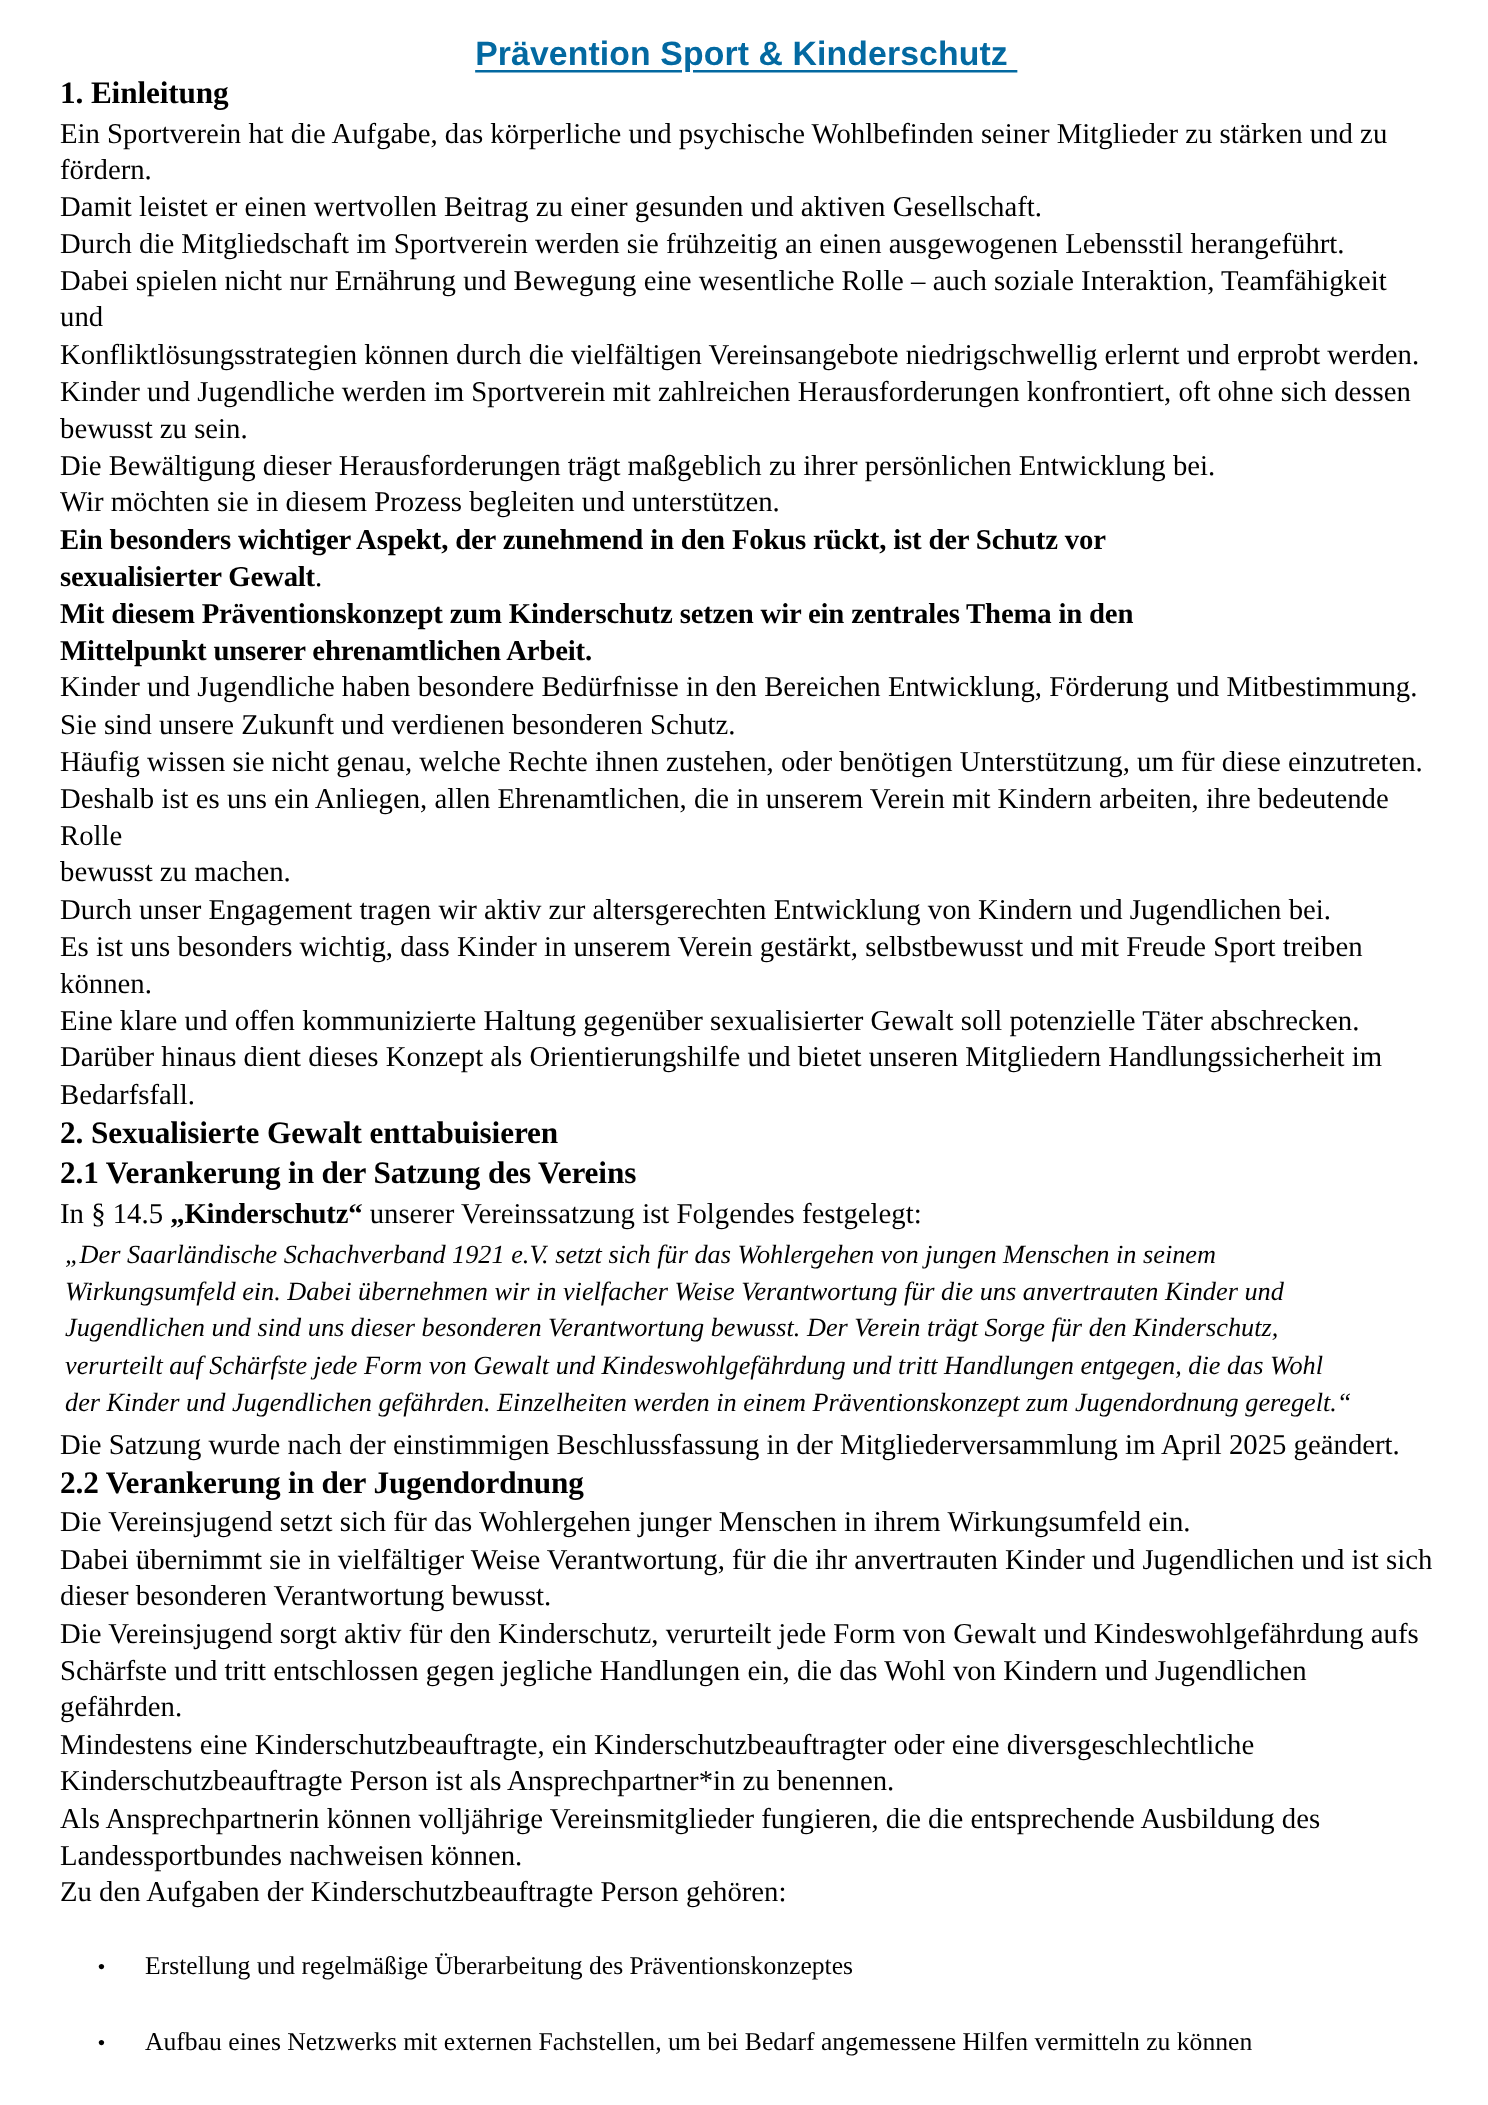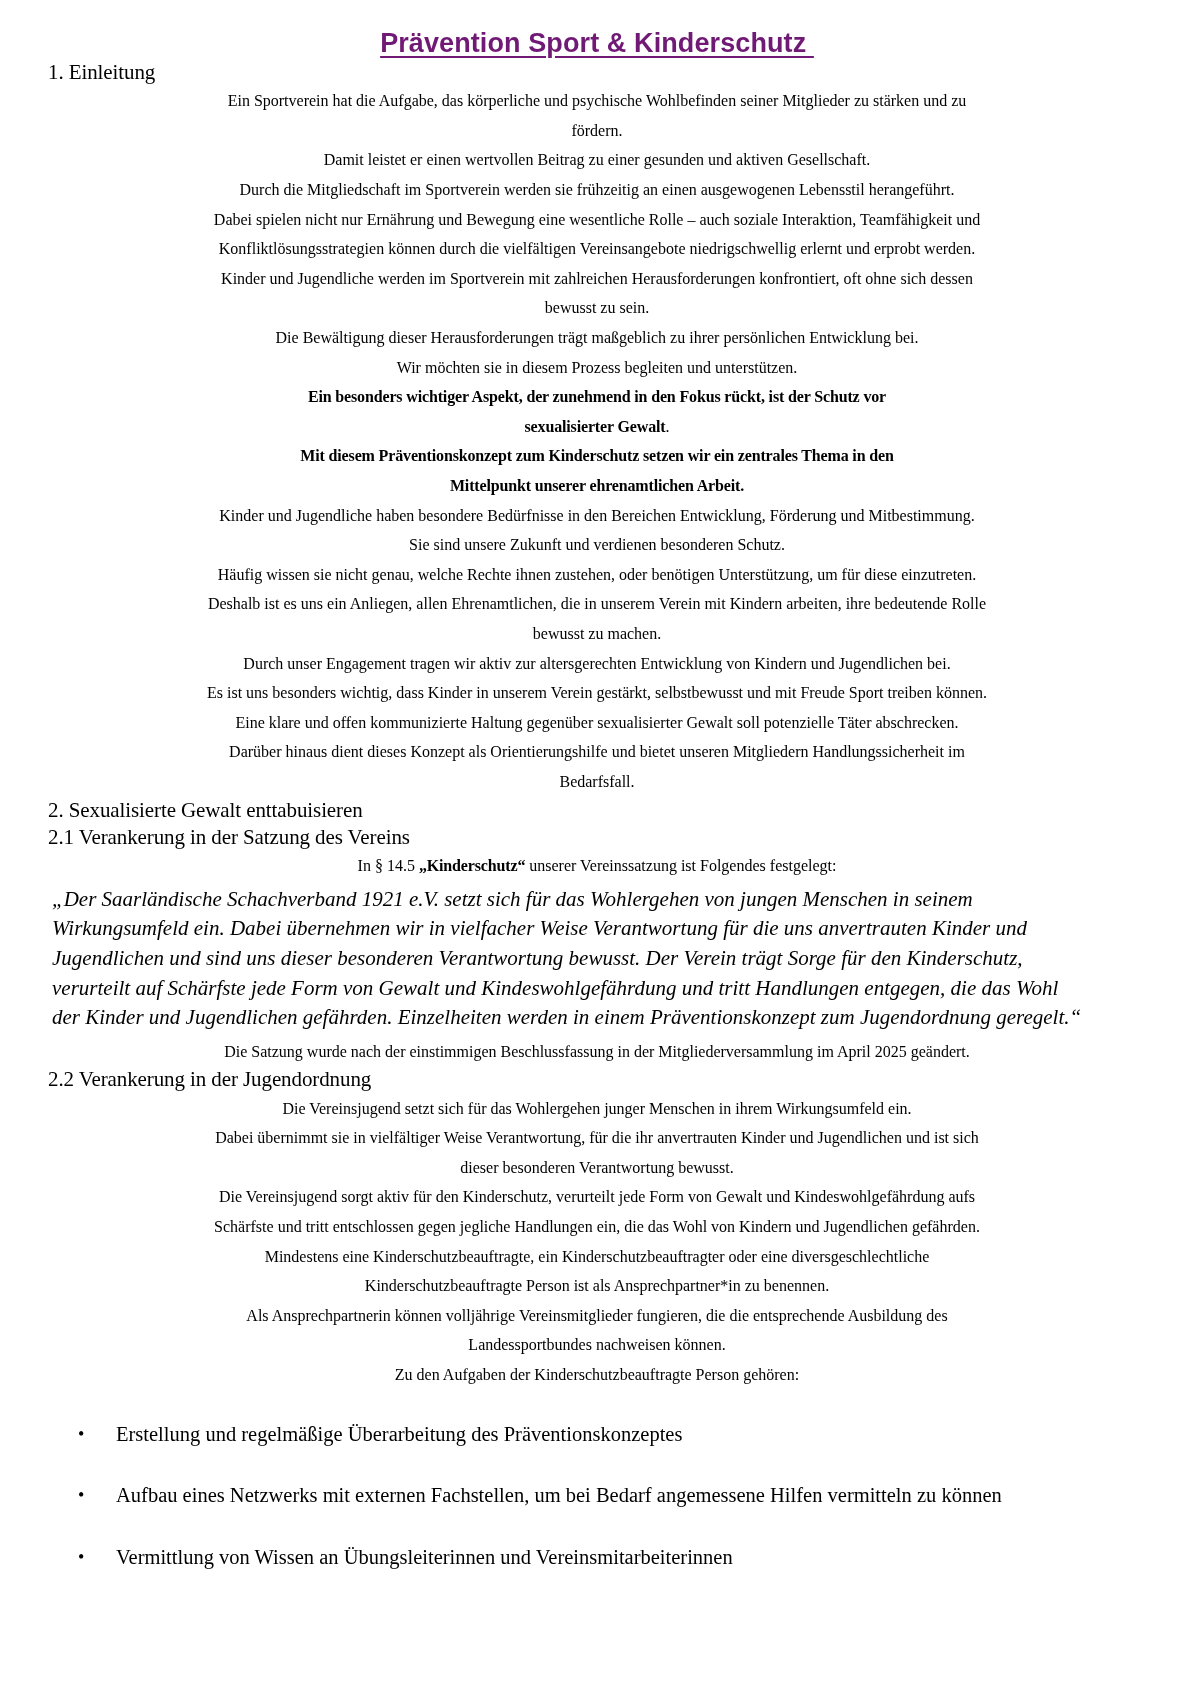--- a/index.html
+++ b/index.html
@@ -33,39 +33,39 @@
     text-decoration: underline;
     text-underline-offset: 4px;
     margin: 0;
     padding-top: 28px;
     letter-spacing: 0.1px;
     white-space: pre;
   }
 
   
   h2.sec {
-    font-size: 21px;
-    font-weight: normal;
+    font-size: 25px;
+    font-weight: bold;
     margin: 0;
     padding: 0;
     line-height: 1.30;
     letter-spacing: -0.1px;
   }
   .sec-1        { padding-top: 24px; }
   .sec-2        { padding-top: 18px; }
   .sec-21       { padding-top: 16px; }
   .sec-22       { padding-top: 16px; }
 
   
   p.body {
-    font-size: 16px;
+    font-size: 23px;
     line-height: 29.6px;
     margin: 0;
     padding: 0;
-    text-align: center;
+    text-align: left;
   }
   .gap-lg { padding-top: 28px; }
   .gap-md { padding-top: 22px; }
 
   .line { display: block; }
 
   b.strong { font-weight: bold; letter-spacing: -0.15px; }
 
   .quote {
     font-style: italic;
@@ -96,21 +96,21 @@
     font-size: 18px;
     line-height: 29.6px;
   }
 </style>
 </head>
 <body>
 
 <div class="page">
   <div class="content">
 
-    <h1 class="doc-title" style="color: #701a75;">Prävention Sport &amp; Kinderschutz </h1>
+    <h1 class="doc-title" style="color: #0369a1;">Prävention Sport &amp; Kinderschutz </h1>
 
     <h2 class="sec sec-1">1. Einleitung</h2>
 
     <p class="body gap-lg">
       <span class="line">Ein Sportverein hat die Aufgabe, das körperliche und psychische Wohlbefinden seiner Mitglieder zu stärken und zu</span>
       <span class="line">fördern.</span>
       <span class="line">Damit leistet er einen wertvollen Beitrag zu einer gesunden und aktiven Gesellschaft.</span>
       <span class="line">Durch die Mitgliedschaft im Sportverein werden sie frühzeitig an einen ausgewogenen Lebensstil herangeführt.</span>
       <span class="line">Dabei spielen nicht nur Ernährung und Bewegung eine wesentliche Rolle – auch soziale Interaktion, Teamfähigkeit und</span>
       <span class="line">Konfliktlösungsstrategien können durch die vielfältigen Vereinsangebote niedrigschwellig erlernt und erprobt werden.</span>

